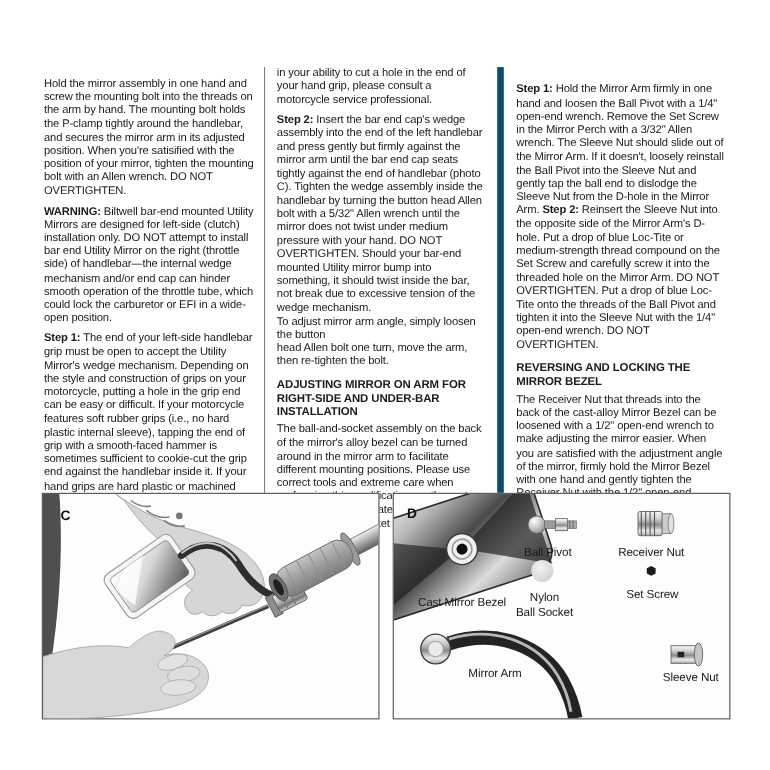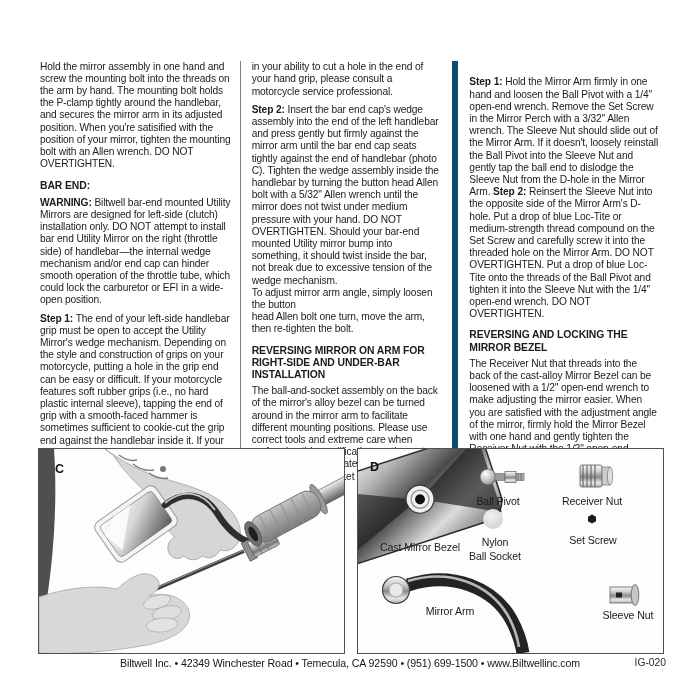--- a/index.html
+++ b/index.html
@@ -46,31 +46,30 @@
 </style>
 </head>
 <body>
 
 <div class="page">
 
   <div class="text-cols">
 
     <div class="col col-1">
       <p class="para">Hold the mirror assembly in one hand and screw the mounting bolt into the threads on the arm by hand. The mounting bolt holds the P-clamp tightly around the handlebar, and secures the mirror arm in its adjusted position. When you're satisified with the position of your mirror, tighten the mounting bolt with an Allen wrench. DO NOT OVERTIGHTEN.</p>
-      <h3 class="subhead first">BAR END:</h3>
       <p class="para"><span class="lead">WARNING:</span><span> Biltwell bar-end mounted Utility Mirrors are designed for left-side (clutch) installation only. DO NOT attempt to install bar end Utility Mirror on the right (throttle side) of handlebar—the internal wedge mechanism and/or end cap can hinder smooth operation of the throttle tube, which could lock the carburetor or EFI in a wide-open position.</span></p>
       <p class="para"><span class="lead">Step 1:</span><span> The end of your left-side handlebar grip must be open to accept the Utility Mirror's wedge mechanism. Depending on the style and construction of grips on your motorcycle, putting a hole in the grip end can be easy or difficult. If your motorcycle features soft rubber grips (i.e., no hard plastic internal sleeve), tapping the end of grip with a smooth-faced hammer is sometimes sufficient to cookie-cut the grip end against the handlebar inside it. If your hand grips are hard plastic or machined aluminum—more serious tools and skills may be required. If you're not confident</span></p>
     </div>
 
     <div class="col col-2">
       <p class="para">in your ability to cut a hole in the end of your hand grip, please consult a motorcycle service professional.</p>
       <p class="para"><span class="lead">Step 2:</span><span> Insert the bar end cap's wedge assembly into the end of the left handlebar and press gently but firmly against the mirror arm until the bar end cap seats tightly against the end of handlebar (photo C). Tighten the wedge assembly inside the handlebar by turning the button head Allen bolt with a 5/32" Allen wrench until the mirror does not twist under medium pressure with your hand. DO NOT OVERTIGHTEN. Should your bar-end mounted Utility mirror bump into something, it should twist inside the bar, not break due to excessive tension of the wedge mechanism.
 To adjust mirror arm angle, simply loosen the button
 head Allen bolt one turn, move the arm, then re-tighten the bolt.</span></p>
-      <h3 class="subhead">REVERSING MIRROR ON ARM FOR RIGHT-SIDE AND UNDER-BAR INSTALLATION</h3>
+      <h3 class="subhead">ADJUSTING MIRROR ON ARM FOR RIGHT-SIDE AND UNDER-BAR INSTALLATION</h3>
       <p class="para">The ball-and-socket assembly on the back of the mirror's alloy bezel can be turned around in the mirror arm to facilitate different mounting positions. Please use correct tools and extreme care when performing this modification, as the parts and hardware associated with your Utility Mirror's ball-and-socket assembly are small</p>
     </div>
 
     <div class="col col-3">
       <p class="para"><span class="lead">Step 1:</span><span> Hold the Mirror Arm firmly in one hand and loosen the Ball Pivot with a 1/4" open-end wrench. Remove the Set Screw in the Mirror Perch with a 3/32" Allen wrench. The Sleeve Nut should slide out of the Mirror Arm. If it doesn't, loosely reinstall the Ball Pivot into the Sleeve Nut and gently tap the ball end to dislodge the Sleeve Nut from the D-hole in the Mirror Arm. </span><span class="lead">Step 2:</span><span> Reinsert the Sleeve Nut into the opposite side of the Mirror Arm's D-hole. Put a drop of blue Loc-Tite or medium-strength thread compound on the Set Screw and carefully screw it into the threaded hole on the Mirror Arm. DO NOT OVERTIGHTEN. Put a drop of blue Loc-Tite onto the threads of the Ball Pivot and tighten it into the Sleeve Nut with the 1/4" open-end wrench. DO NOT OVERTIGHTEN.</span></p>
       <h3 class="subhead">REVERSING AND LOCKING THE MIRROR BEZEL</h3>
       <p class="para">The Receiver Nut that threads into the back of the cast-alloy Mirror Bezel can be loosened with a 1/2" open-end wrench to make adjusting the mirror easier. When you are satisfied with the adjustment angle of the mirror, firmly hold the Mirror Bezel with one hand and gently tighten the Receiver Nut with the 1/2" open-end wrench.</p>
     </div>
   </div>
 
@@ -241,18 +240,14 @@
           <ellipse cx="11" cy="0" rx="3.8" ry="10.5" fill="#c6c6c6" stroke="#616161" stroke-width="0.8"></ellipse>
           <rect x="-8" y="-2.5" width="6" height="5" fill="#222222"></rect>
         </g>
         <text x="270" y="170" class="plabel">Sleeve Nut</text>
 
         <text x="12" y="22" class="pletter">D</text>
       </svg>
     </div>
   </div>
 
-  <div class="footer">
-    <span class="footer-company">Biltwell Inc. • 42349 Winchester Road • Temecula, CA 92590 • (951) 699-1500 • www.Biltwellinc.com</span>
-    <span class="footer-code">IG-020</span>
-  </div>
 
 </div>
 
 </body></html>

